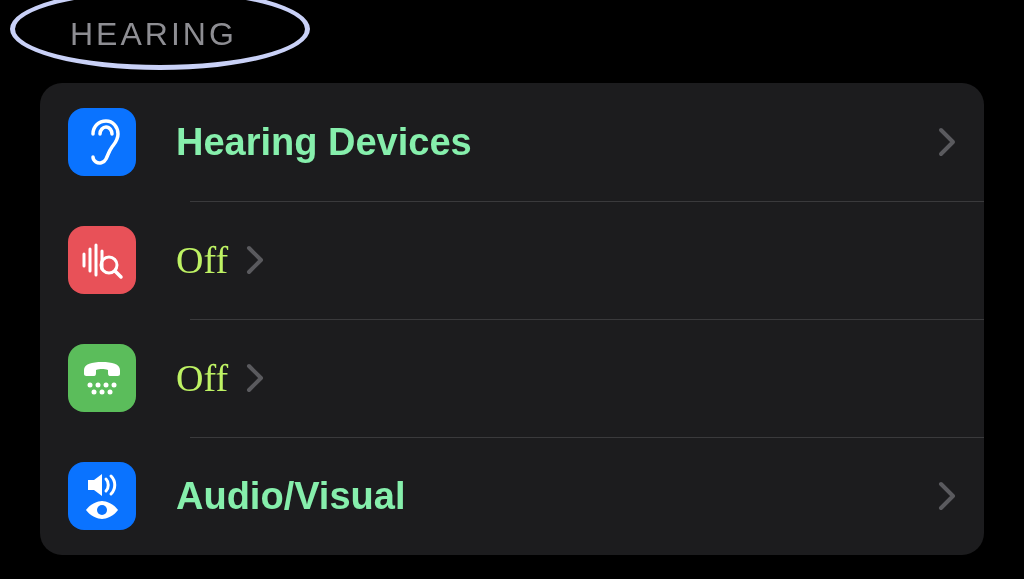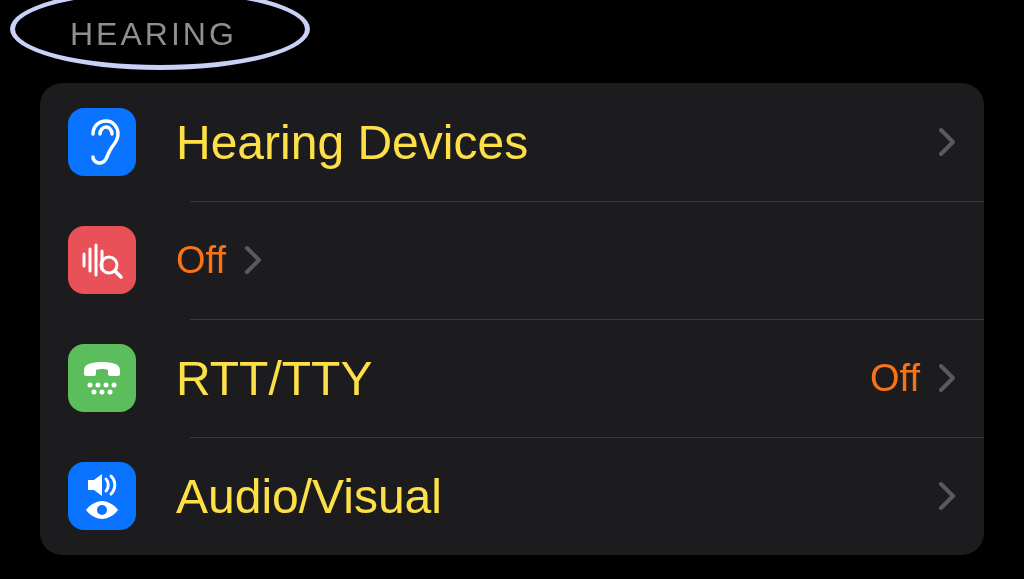--- a/index.html
+++ b/index.html
@@ -62,30 +62,31 @@
       margin-right: 40px;
       display: flex;
       align-items: center;
       justify-content: center;
       flex-shrink: 0;
     }
     .icon-blue { background: #0a73ff; }
     .icon-red { background: #e85158; }
     .icon-green { background: #5bbd5b; }
     .row-label {
-      color: #fde047;
-      font-size: 48px;
-      font-weight: 400;
+      color: #86efac;
+      font-size: 38px;
+      font-weight: 700;
       flex: 1;
     }
     .row-value {
-      color: #f97316;
+      color: #bef264;
       font-size: 38px;
       font-weight: 400;
       margin-right: 18px;
+      font-family: Liberation Serif, serif;
     }
     .chevron {
       color: #5a5a5e;
       flex-shrink: 0;
     }
     svg { display: block; }
   </style>
 </head>
 <body>
 
@@ -136,21 +137,20 @@
         <path d="M6 12 C6 6 14 4 24 4 C34 4 42 6 42 12 L42 16 C42 18 40 18 38 18 L32 18 C30 18 30 16 30 14 L30 12 C28 11 26 11 24 11 C22 11 20 11 18 12 L18 14 C18 16 18 18 16 18 L10 18 C8 18 6 18 6 16 Z" fill="#fff"></path>
         <circle cx="12" cy="27" r="2.5" fill="#fff"></circle>
         <circle cx="20" cy="27" r="2.5" fill="#fff"></circle>
         <circle cx="28" cy="27" r="2.5" fill="#fff"></circle>
         <circle cx="36" cy="27" r="2.5" fill="#fff"></circle>
         <circle cx="16" cy="34" r="2.5" fill="#fff"></circle>
         <circle cx="24" cy="34" r="2.5" fill="#fff"></circle>
         <circle cx="32" cy="34" r="2.5" fill="#fff"></circle>
       </svg>
     </div>
-    <span class="row-label">RTT/TTY</span>
     <span class="row-value">Off</span>
     <span class="chevron">
       <svg width="18" height="30" viewBox="0 0 18 30" fill="none">
           <path d="M3 3 L15 15 L3 27" stroke="#5a5a5e" stroke-width="4" stroke-linecap="round" stroke-linejoin="round"></path>
         </svg>
     </span>
   </div>
 
   <div class="row">
     <div class="icon-box icon-blue">

